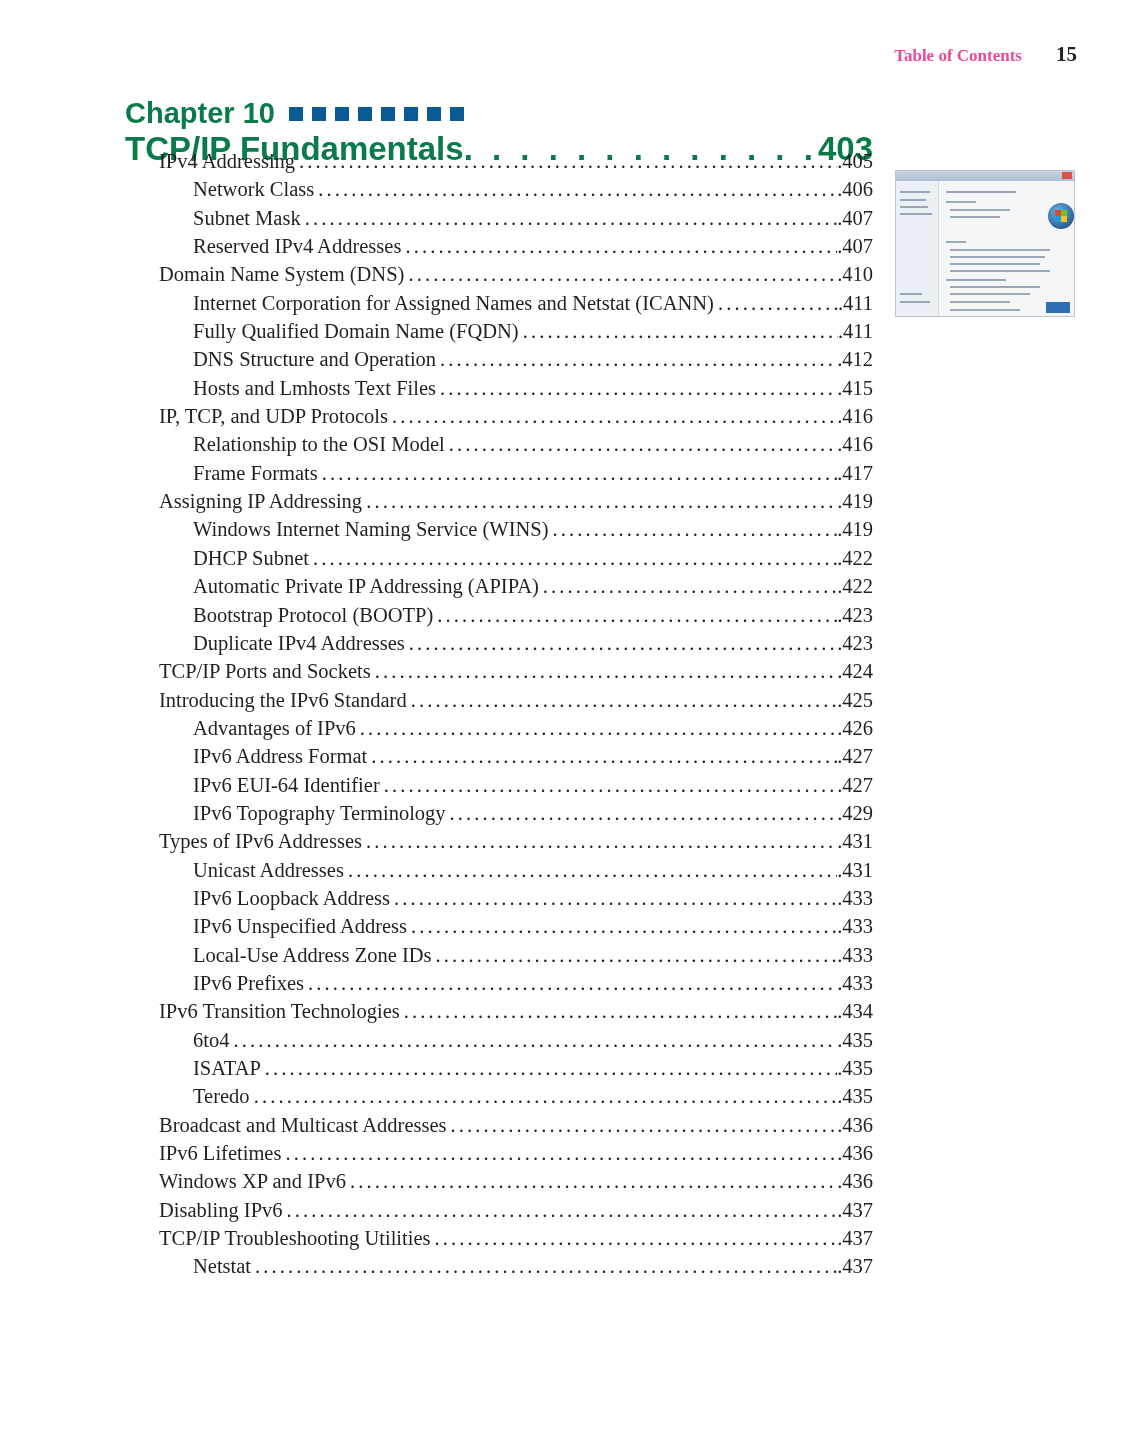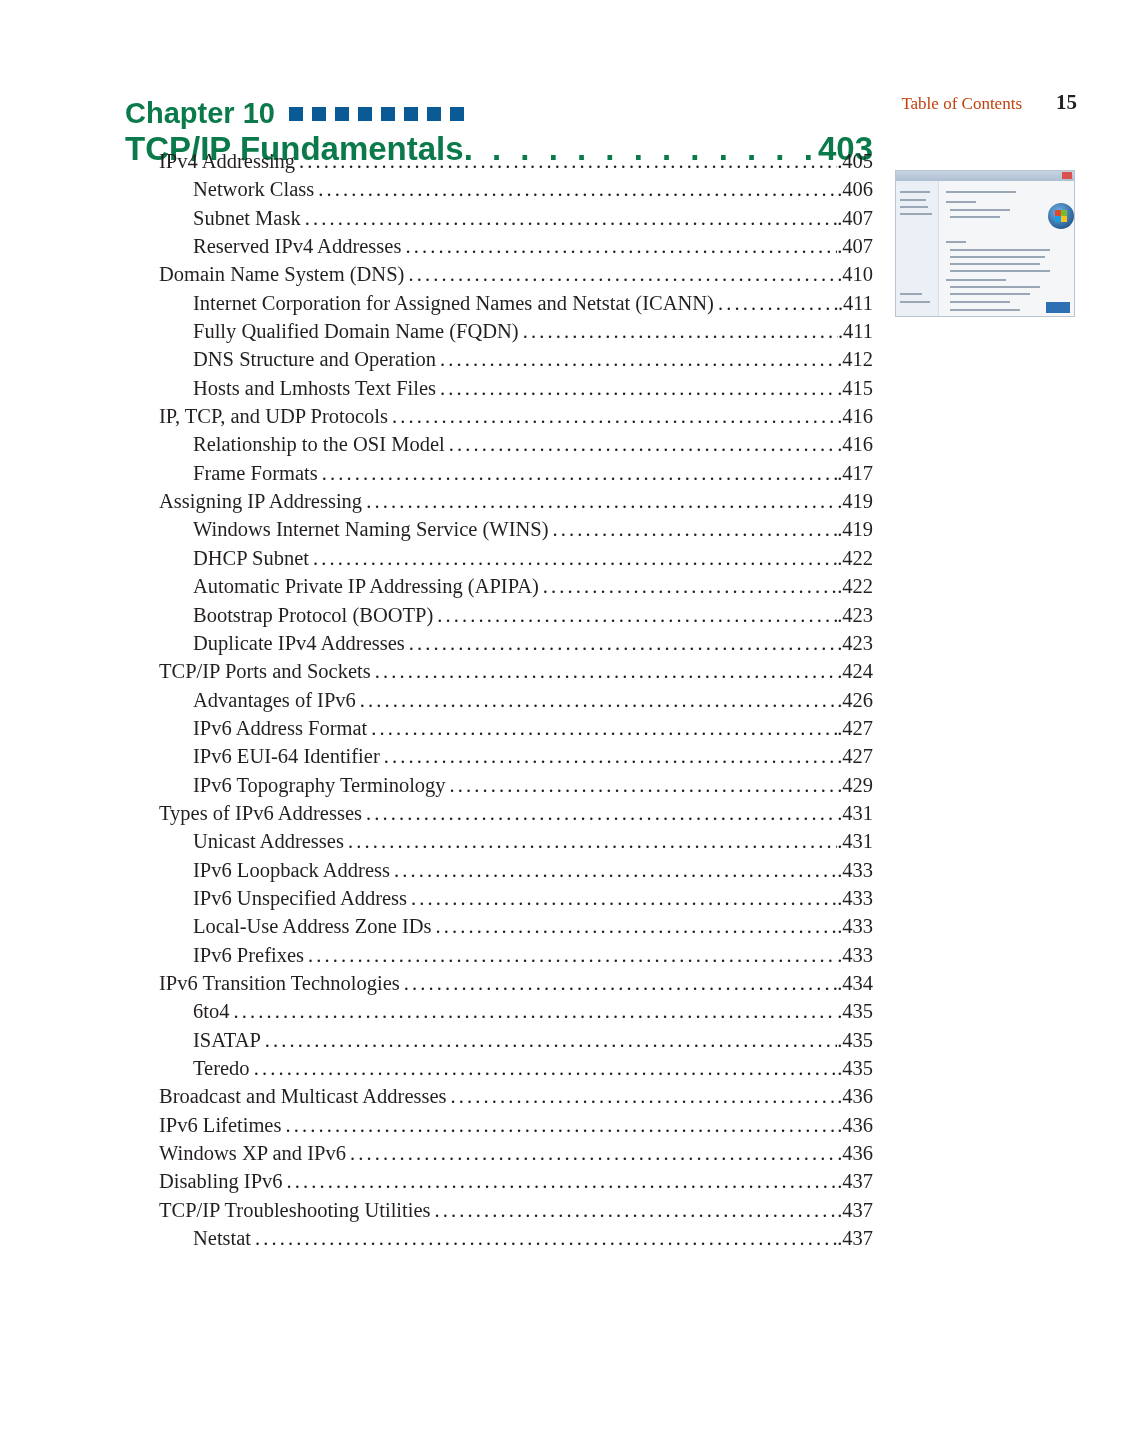--- a/index.html
+++ b/index.html
@@ -1,19 +1,19 @@
 <!DOCTYPE html>
 <html><head>
 <meta charset="utf-8">
 <style>
   html, body { margin: 0; padding: 0; background: #ffffff; }
   body { width: 1133px; height: 1456px; position: relative; overflow: hidden; font-family: "Liberation Serif", "DejaVu Serif", serif; color: #231f20; }
   .running-head { position: absolute; top: 42px; right: 56px; display: flex; align-items: baseline; }
-  .rh-title { font-size: 17px; color: #c2410c; }
-  .rh-page { font-size: 21px; font-weight: bold; margin-left: 34px; color: #222; margin-top: 48px; }
+  .rh-title { font-size: 17px; color: #ec4899; font-weight: bold; }
+  .rh-page { font-size: 21px; font-weight: bold; margin-left: 34px; color: #222; }
   .chapter { position: absolute; left: 125px; top: 97px; font-family: "Liberation Sans", "DejaVu Sans", sans-serif; font-weight: bold; color: #0b7a4a; font-size: 29px; display: flex; align-items: center; }
   .squares { display: flex; gap: 9px; margin-left: 14px; }
   .sq { width: 14px; height: 14px; background: #0a5a96; display: inline-block; }
   .chapter-title-row { position: absolute; left: 125px; top: 130px; width: 748px; font-family: "Liberation Sans", "DejaVu Sans", sans-serif; font-weight: bold; color: #0b7a4a; font-size: 33px; display: flex; align-items: baseline; white-space: nowrap; overflow: hidden; }
   .chapter-title-row .leader { flex: 1; overflow: hidden; letter-spacing: 5px; margin: 0 6px 0 0; }
   .toc { position: absolute; left: 159px; top: 150px; width: 714px; }
   .entry { display: flex; align-items: baseline; height: 28.35px; font-size: 20.5px; white-space: nowrap; overflow: hidden; }
   .entry.l2 { padding-left: 34px; }
   .entry .label { flex: none; }
   .entry .dots { flex: 1; overflow: hidden; letter-spacing: 4.2px; color: #231f20; margin-left: 4px; }
@@ -144,20 +144,25 @@
     </div>
     <div class="entry l2">
       <span class="label">Duplicate IPv4 Addresses</span>
       <span class="dots"></span>
       <span class="pg">.423</span>
     </div>
     <div class="entry l1">
       <span class="label">TCP/IP Ports and Sockets</span>
       <span class="dots"></span>
       <span class="pg">.424</span>
+    </div>
+    <div class="entry l1">
+      <span class="label">Introducing the IPv6 Standard</span>
+      <span class="dots"></span>
+      <span class="pg">.425</span>
     </div>
     <div class="entry l2">
       <span class="label">Advantages of IPv6</span>
       <span class="dots"></span>
       <span class="pg">.426</span>
     </div>
     <div class="entry l2">
       <span class="label">IPv6 Address Format</span>
       <span class="dots"></span>
       <span class="pg">.427</span>

